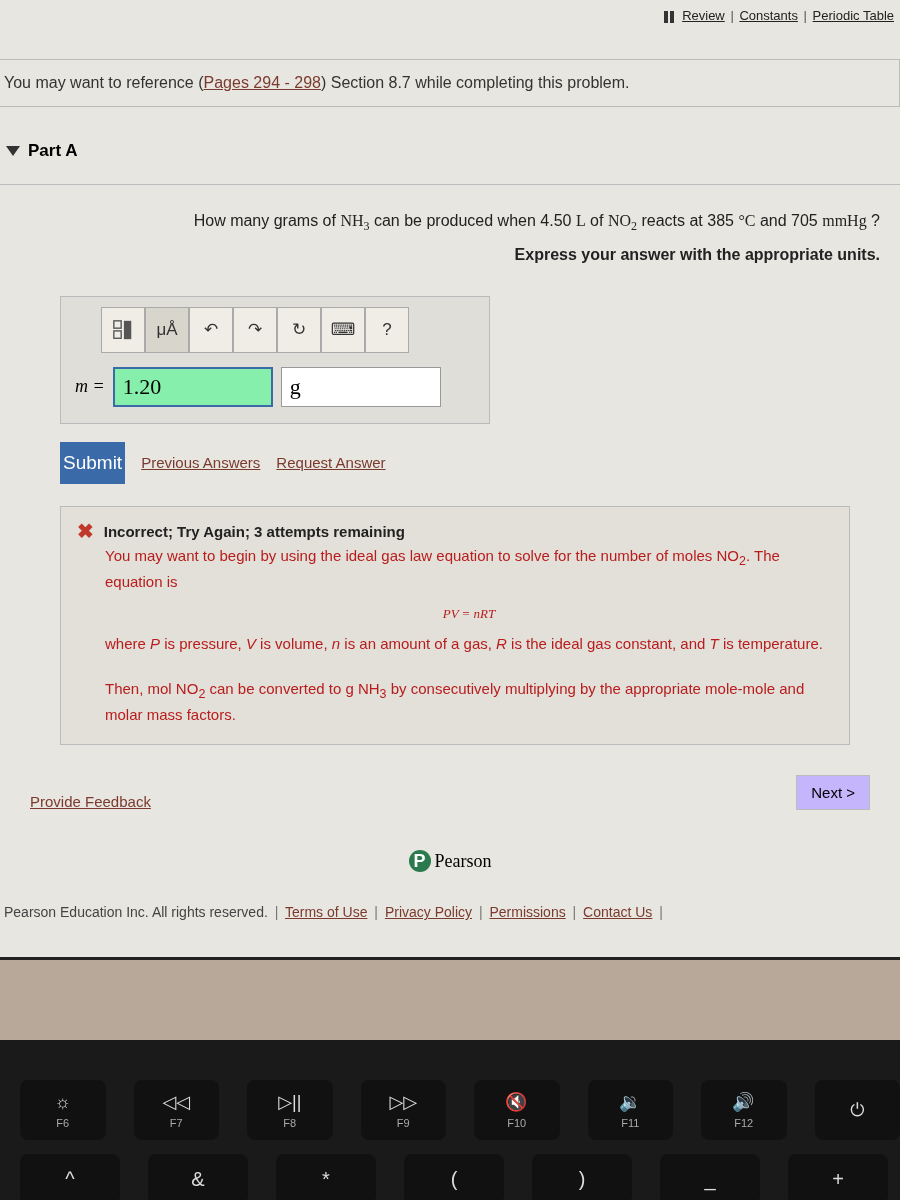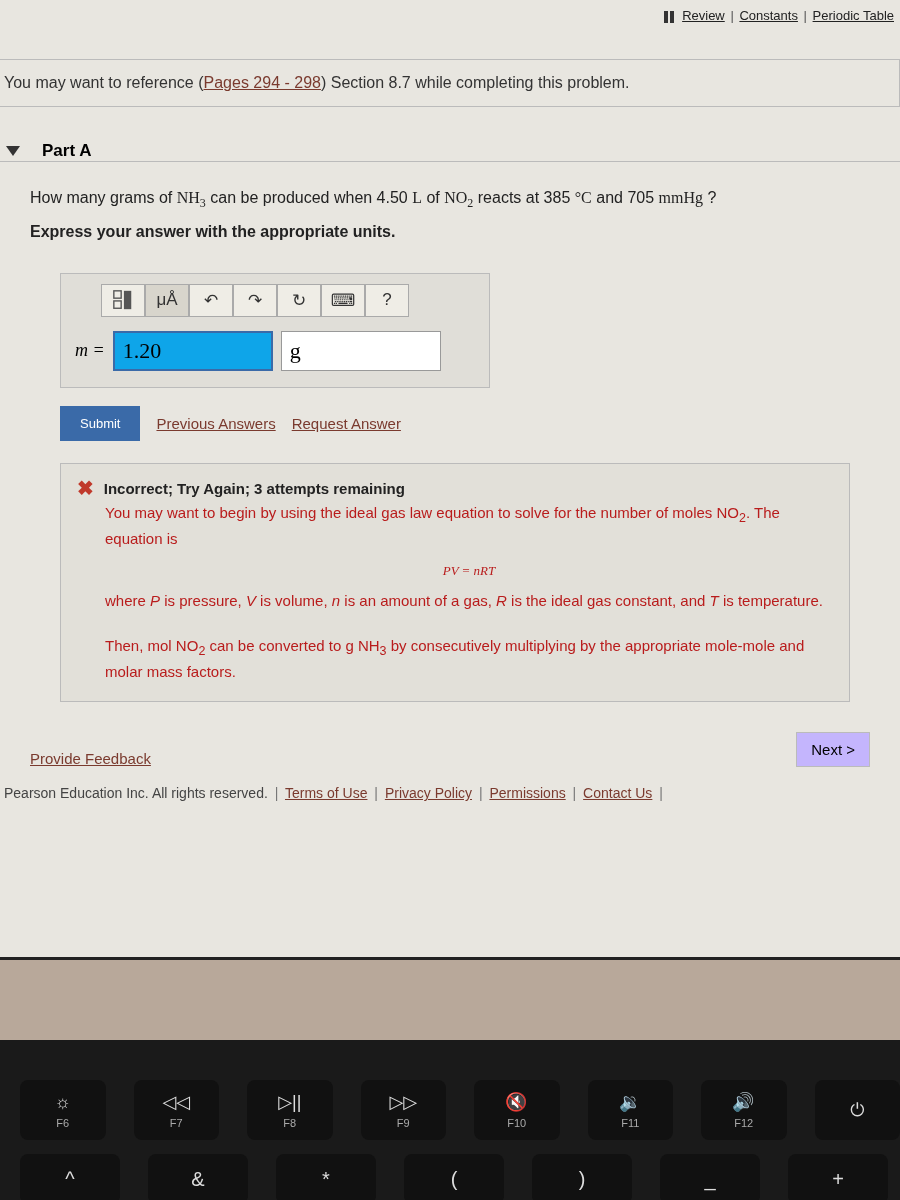--- a/index.html
+++ b/index.html
@@ -45,56 +45,57 @@
     border-left: none;
     padding: 14px 10px 14px 4px;
     margin-top: 30px;
     font-size: 16px;
     color: #333;
   }
   .reference-box a { color: #7a3a2e; text-decoration: underline; margin-top: 18px; }
   .part-header {
     display: flex;
     align-items: center;
-    gap: 22px;
+    gap: 8px;
     border-bottom: 1px solid #bbb;
-    padding: 14px 0 0 6px;
+    padding: 14px 0 23px 6px;
     margin-top: 20px;
   }
   .chevron {
     width: 0; height: 0;
     border-left: 7px solid transparent;
     border-right: 7px solid transparent;
     border-top: 10px solid #333;
   }
   .part-title { font-weight: bold; font-size: 17px; }
   .question {
     padding: 22px 20px 10px 30px;
     font-size: 16px;
     line-height: 1.7;
     color: #222;
+    text-align: right;
   }
   .question .chem { font-family: "Times New Roman", serif; }
   .question sub { font-size: 0.75em; }
   .instr { font-weight: bold; margin-top: 4px; }
   .answer-box {
     margin: 18px 30px 0 60px;
     border: 1px solid #bbb;
     background: #e0ded8;
     width: 430px;
     padding: 10px 10px 16px 10px;
   }
   .toolbar {
     display: flex;
     gap: 0;
     margin-bottom: 14px;
     margin-left: 30px;
   }
   .tool {
-    width: 44px; height: 33px;
+    width: 44px; height: 46px;
     border: 1px solid #aaa;
     background: #efede6;
     display: flex;
     align-items: center;
     justify-content: center;
     font-size: 17px;
     color: #333;
     cursor: pointer;
     text-align: center;
   }
@@ -106,42 +107,42 @@
     gap: 8px;
     margin-left: 4px;
   }
   .var-label { font-style: italic; font-family: "Times New Roman", serif; font-size: 18px; }
   .val-input {
     width: 160px; height: 40px;
     border: 2px solid #3a6aa8;
     font-size: 22px;
     padding: 4px 8px;
     font-family: "Times New Roman", serif;
-    background: #0ea5e9;
+    background: #86efac;
   }
   .unit-input {
     width: 160px; height: 40px;
     border: 1px solid #999;
     font-size: 22px;
     padding: 4px 8px;
     font-family: "Times New Roman", serif;
     background: #fff;
   }
   .submit-row {
     margin: 18px 0 0 60px;
     display: flex;
     align-items: center;
     gap: 16px;
   }
   .submit-btn {
     background: #3a6aa8;
     color: #fff;
     border: none;
-    padding: 10px 20px;
-    font-size: 13px;
+    padding: 10px 3px;
+    font-size: 19px;
     cursor: pointer;
   }
   .link-btn {
     color: #7a3a2e;
     text-decoration: underline;
     font-size: 15px;
     cursor: pointer;
   }
   .feedback-box {
     margin: 22px 30px 0 60px;
@@ -195,21 +196,21 @@
     color: #fff;
     font-weight: bold;
     line-height: 22px;
     text-align: center;
     margin-right: 4px;
     font-family: Arial;
   }
   .footer {
     font-size: 14px;
     color: #444;
-    margin-top: 18px;
+    margin-top: 32px;
     padding-left: 4px;
   }
   .footer a { color: #7a3a2e; text-decoration: underline; }
   .footer .sep { color: #777; margin: 0 3px; }
 
   
   .kbd {
     position: absolute;
     bottom: 0;
     left: 0;
@@ -311,20 +312,23 @@
       <br><br>
       <span>Then, </span><span class="chem"><span>mol NO</span><sub>2</sub></span><span> can be converted to </span><span class="chem"><span>g NH</span><sub>3</sub></span><span> by consecutively multiplying by the appropriate mole-mole and molar mass factors.</span>
     </div>
   </div>
 
   <div class="bottom-row">
     <span class="provide">Provide Feedback</span>
     <button class="next-btn">Next &gt;</button>
   </div>
 
+  <div class="pearson">
+    <span class="p">P</span><span>Pearson</span>
+  </div>
 
   <div class="footer">
     <span>Pearson Education Inc. All rights reserved.</span>
     <span class="sep">|</span>
     <a href="#">Terms of Use</a>
     <span class="sep">|</span>
     <a href="#">Privacy Policy</a>
     <span class="sep">|</span>
     <a href="#">Permissions</a>
     <span class="sep">|</span>

